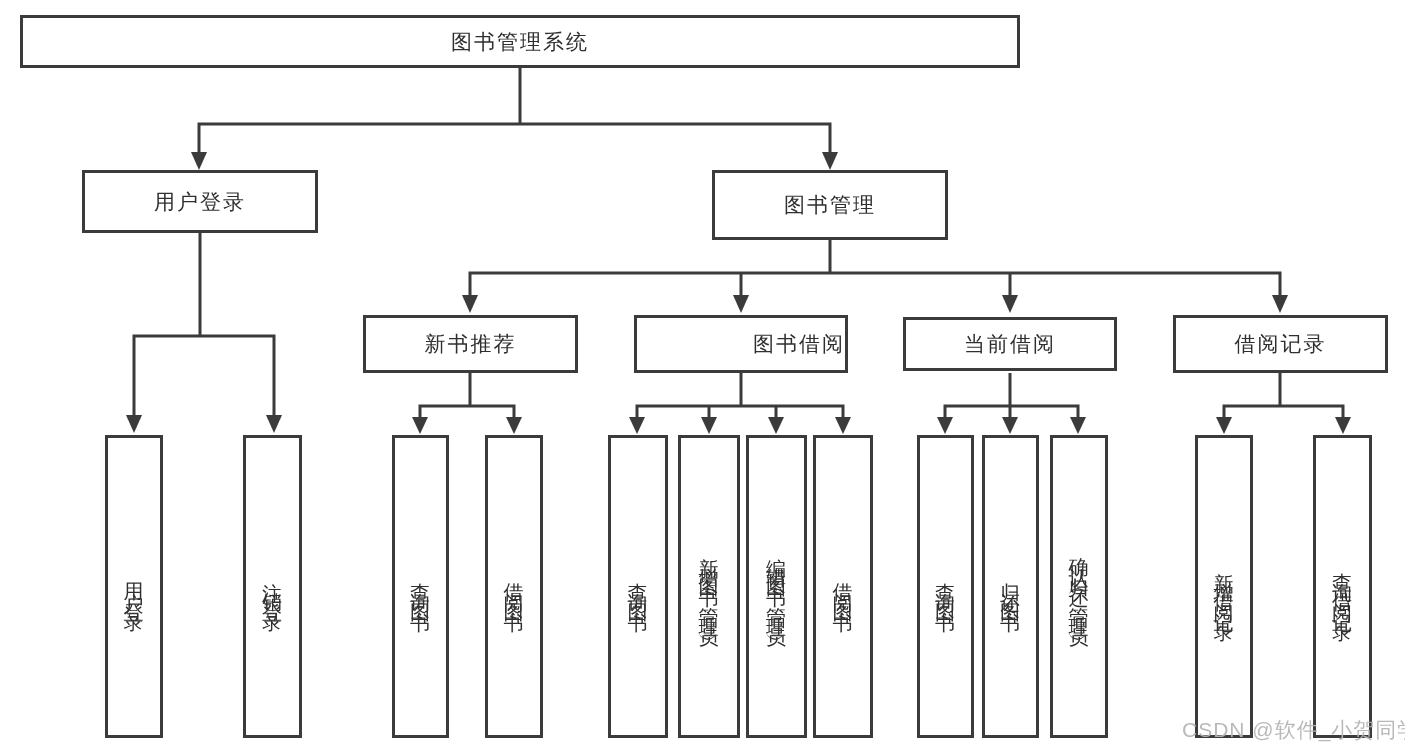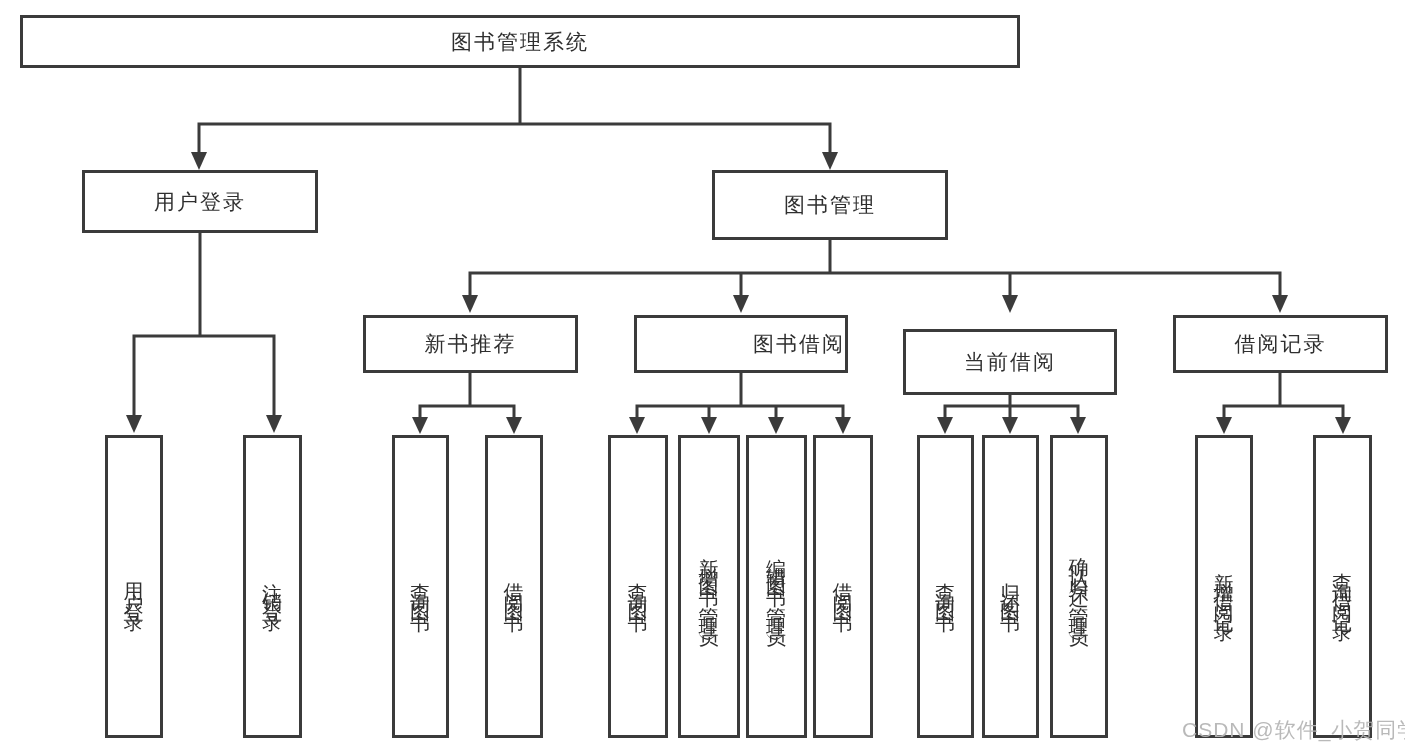--- a/index.html
+++ b/index.html
@@ -46,21 +46,21 @@
     white-space: nowrap;
   }
   
   .node-root      { left: 20px;   top: 15px;  width: 1000px; height: 53px; }
   
   .node-l2-user   { left: 82px;   top: 170px; width: 236px;  height: 63px; }
   .node-l2-book   { left: 712px;  top: 170px; width: 236px;  height: 70px; }
   
   .node-l3-new    { left: 363px;  top: 315px; width: 215px;  height: 58px; }
   .node-l3-borrow { left: 634px;  top: 315px; width: 214px;  height: 58px; justify-content: flex-end; }
-  .node-l3-cur    { left: 903px;  top: 329px; width: 214px;  height: 66px; }
+  .node-l3-cur    { left: 903px;  top: 317px; width: 214px;  height: 54px; }
   .node-l3-rec    { left: 1173px; top: 315px; width: 215px;  height: 58px; }
   
   .leaf { top: 435px; height: 303px; }
   .leaf-u1 { left: 105px;  width: 58px; }
   .leaf-u2 { left: 243px;  width: 59px; }
   .leaf-n1 { left: 392px;  width: 57px; }
   .leaf-n2 { left: 485px;  width: 58px; }
   .leaf-b1 { left: 608px;  width: 60px; }
   .leaf-b2 { left: 678px;  width: 62px; }
   .leaf-b3 { left: 746px;  width: 61px; }

